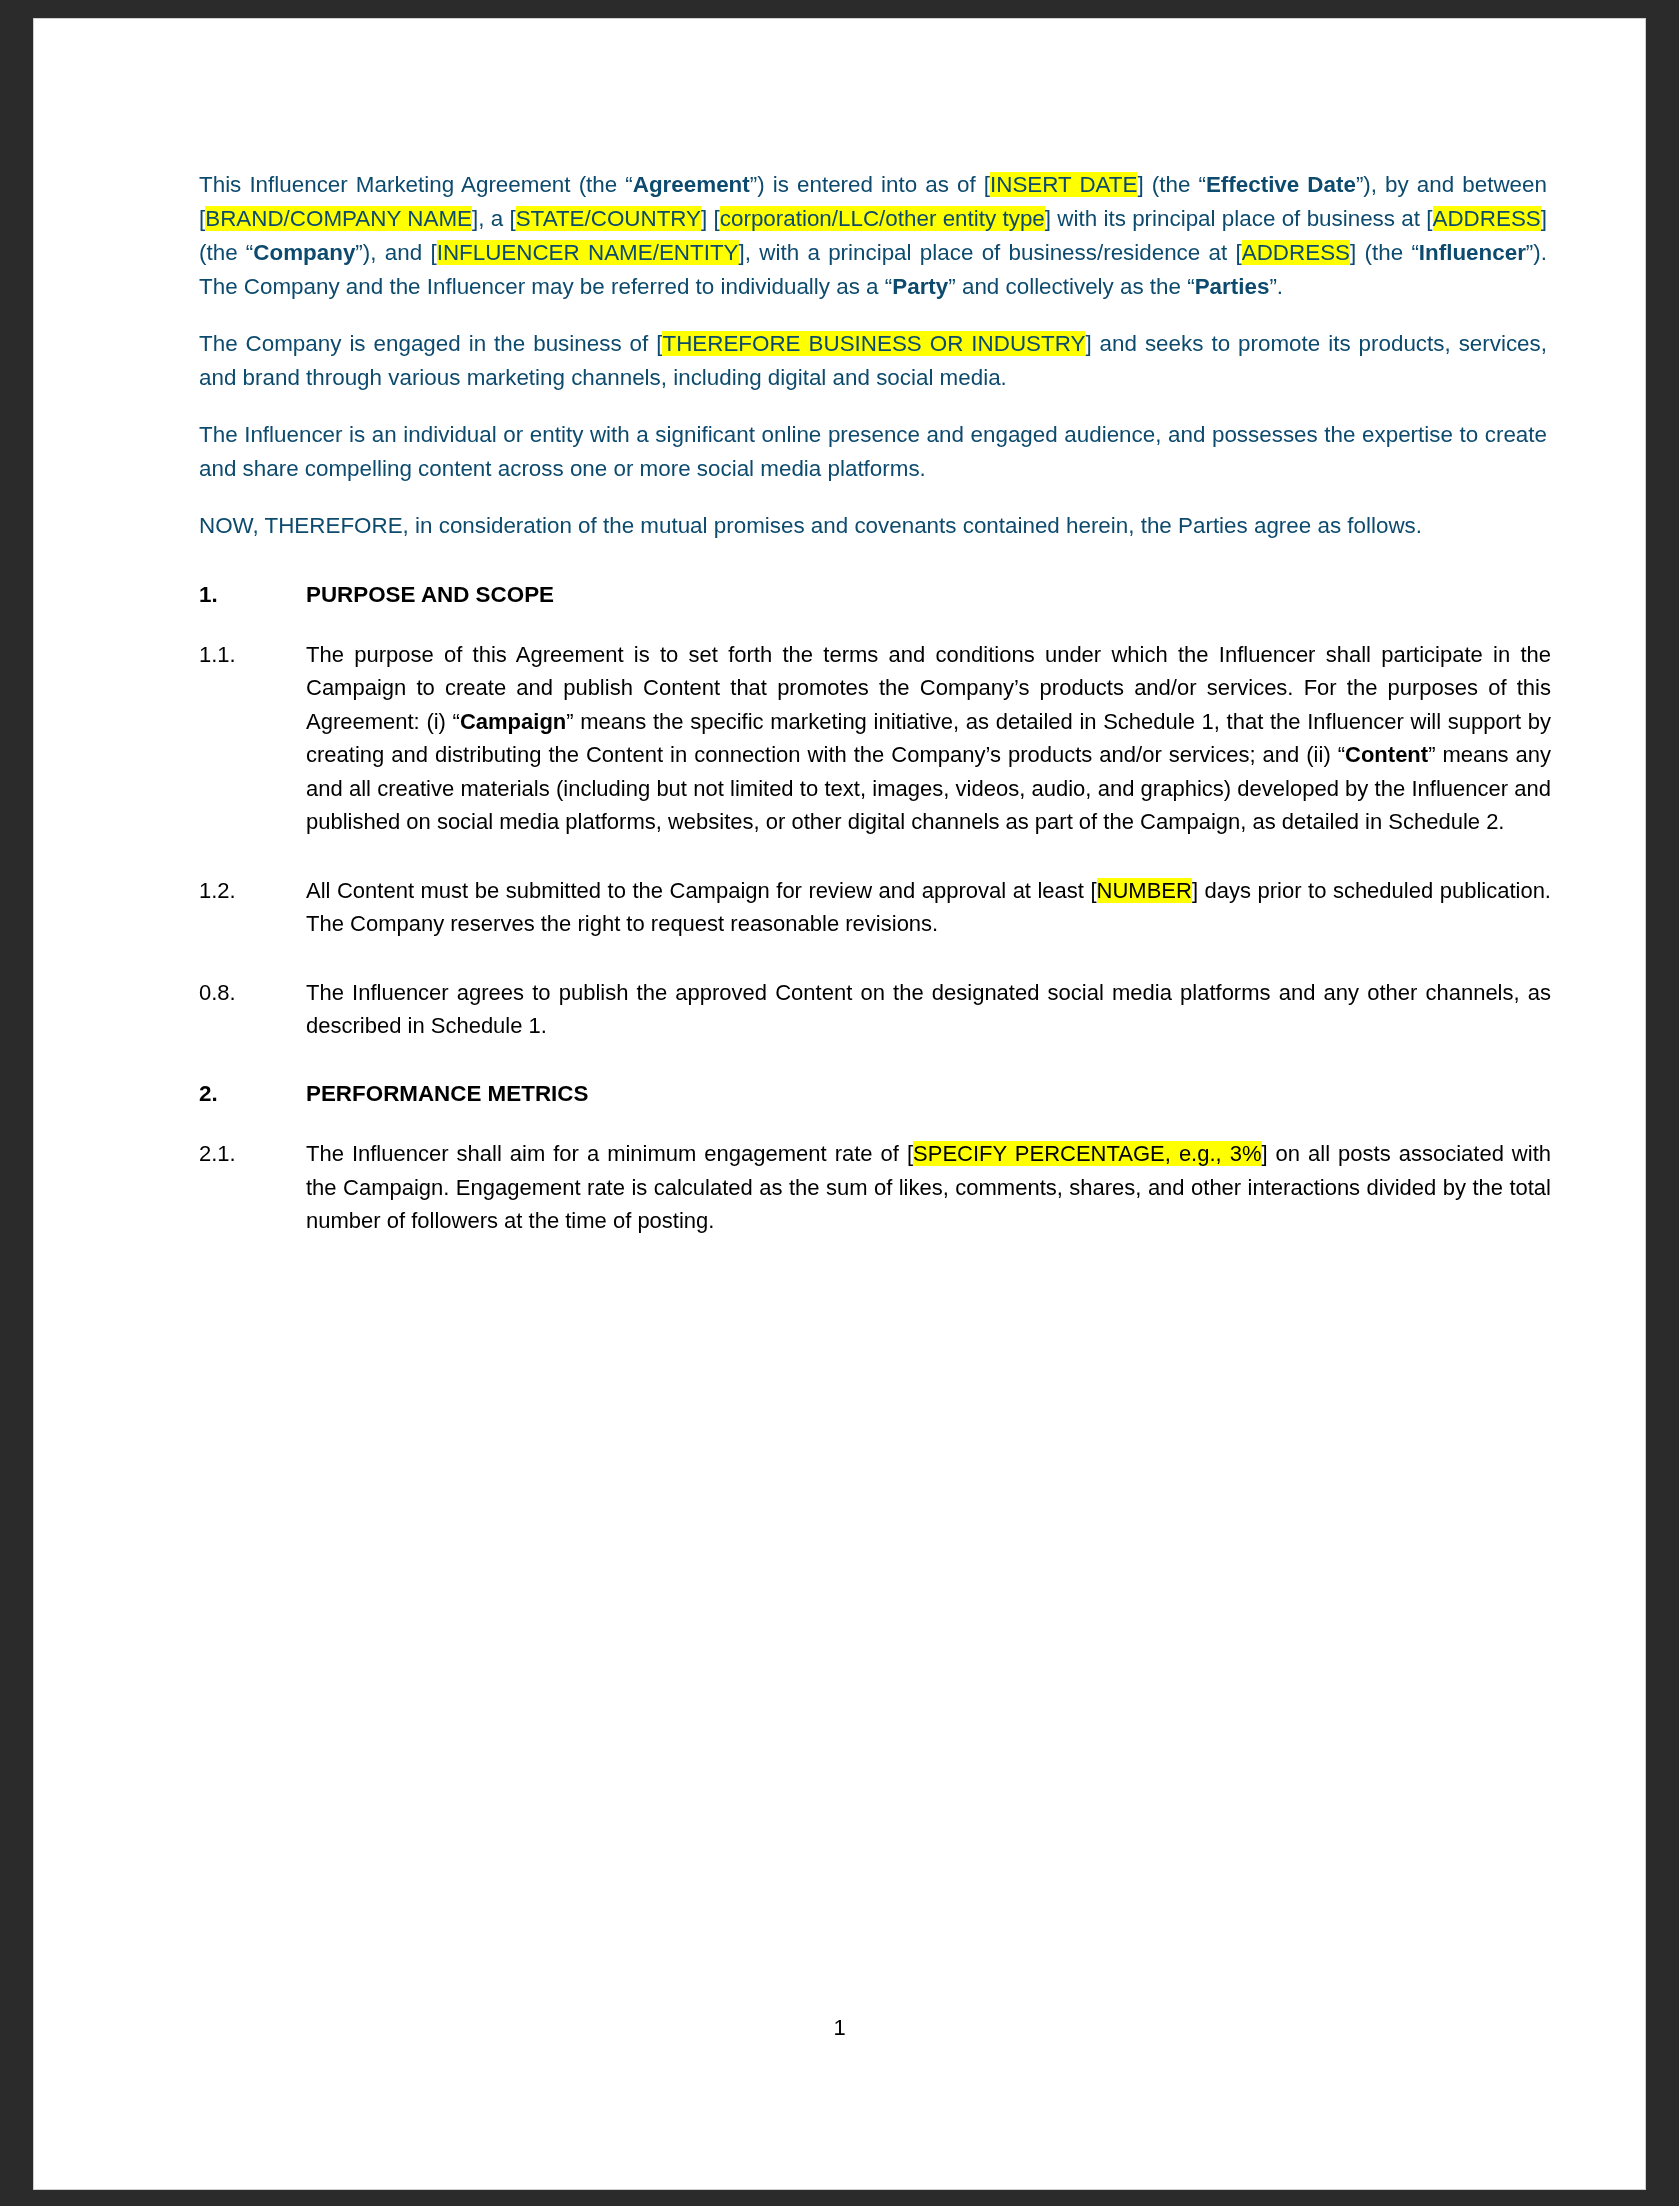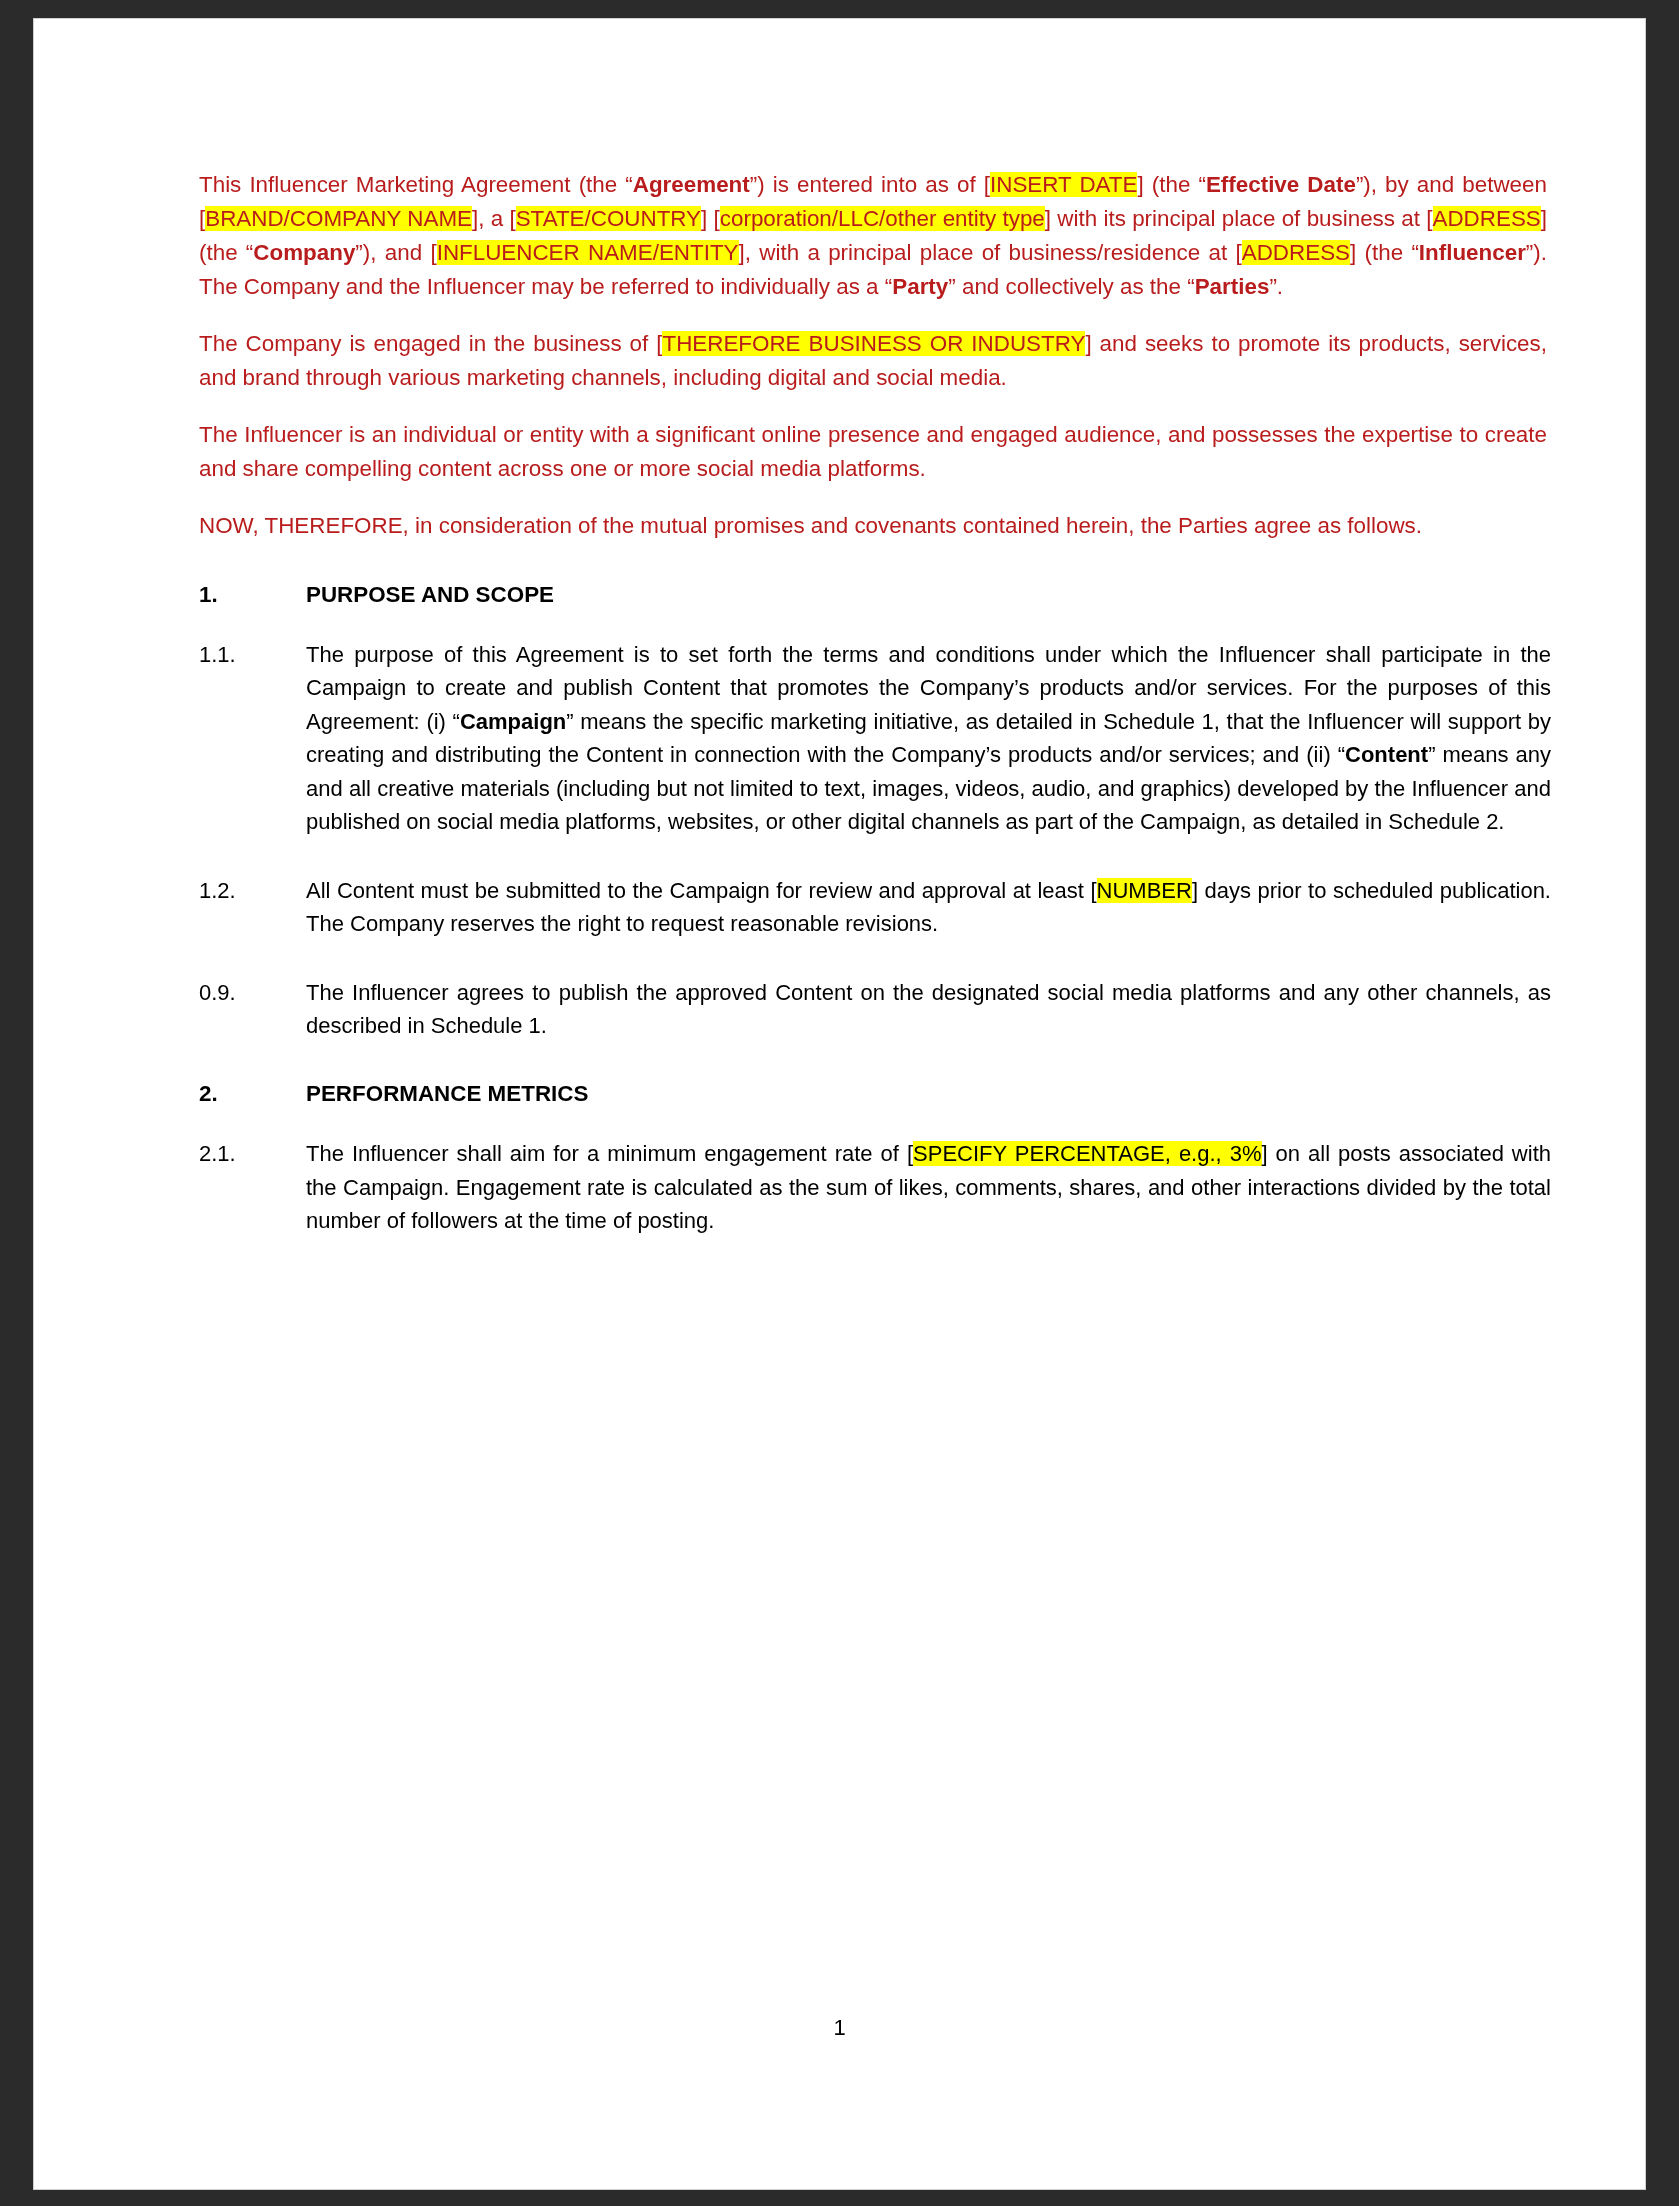--- a/index.html
+++ b/index.html
@@ -32,21 +32,21 @@
     text-align: center;
     font-weight: bold;
     font-size: 22.4px;
     letter-spacing: 0.2px;
     color: #000;
     margin-bottom: 37px;
   }
   p.para {
     font-size: 22.4px;
     line-height: 1.52;
-    color: #b91c1c;
+    color: #0c4a6e;
     text-align: justify;
     margin: 0 4px 23px 0;
     hyphens: none;
   }
   .hl {
     background: #ffff00;
   }
   b, strong { font-weight: bold; }
   .section-head {
     display: flex;
@@ -109,21 +109,21 @@
       <span class="num">1.1.</span>
       <span class="body"><span>The purpose of this Agreement is to set forth the terms and conditions under which the Influencer shall participate in the Campaign to create and publish Content that promotes the Company’s products and/or services. For the purposes of this Agreement: (i) “</span><b>Campaign</b><span>” means the specific marketing initiative, as detailed in Schedule 1, that the Influencer will support by creating and distributing the Content in connection with the Company’s products and/or services; and (ii) “</span><b>Content</b><span>” means any and all creative materials (including but not limited to text, images, videos, audio, and graphics) developed by the Influencer and published on social media platforms, websites, or other digital channels as part of the Campaign, as detailed in Schedule 2.</span></span>
     </div>
 
     <div class="clause">
       <span class="num">1.2.</span>
       <span class="body"><span>All Content must be submitted to the Campaign for review and approval at least [</span><span class="hl">NUMBER</span><span>] days prior to scheduled publication. The Company reserves the right to request reasonable revisions.</span></span>
     </div>
 
     <div class="clause">
-      <span class="num">0.9.</span>
+      <span class="num">0.8.</span>
       <span class="body">The Influencer agrees to publish the approved Content on the designated social media platforms and any other channels, as described in Schedule 1.</span>
     </div>
 
     <div class="section-head">
       <span class="num">2.</span>
       <span>PERFORMANCE METRICS</span>
     </div>
 
     <div class="clause">
       <span class="num">2.1.</span>

